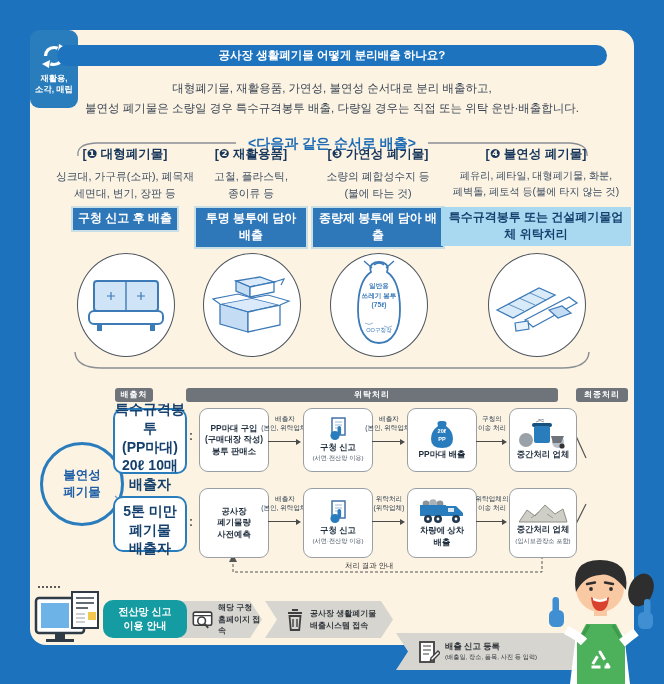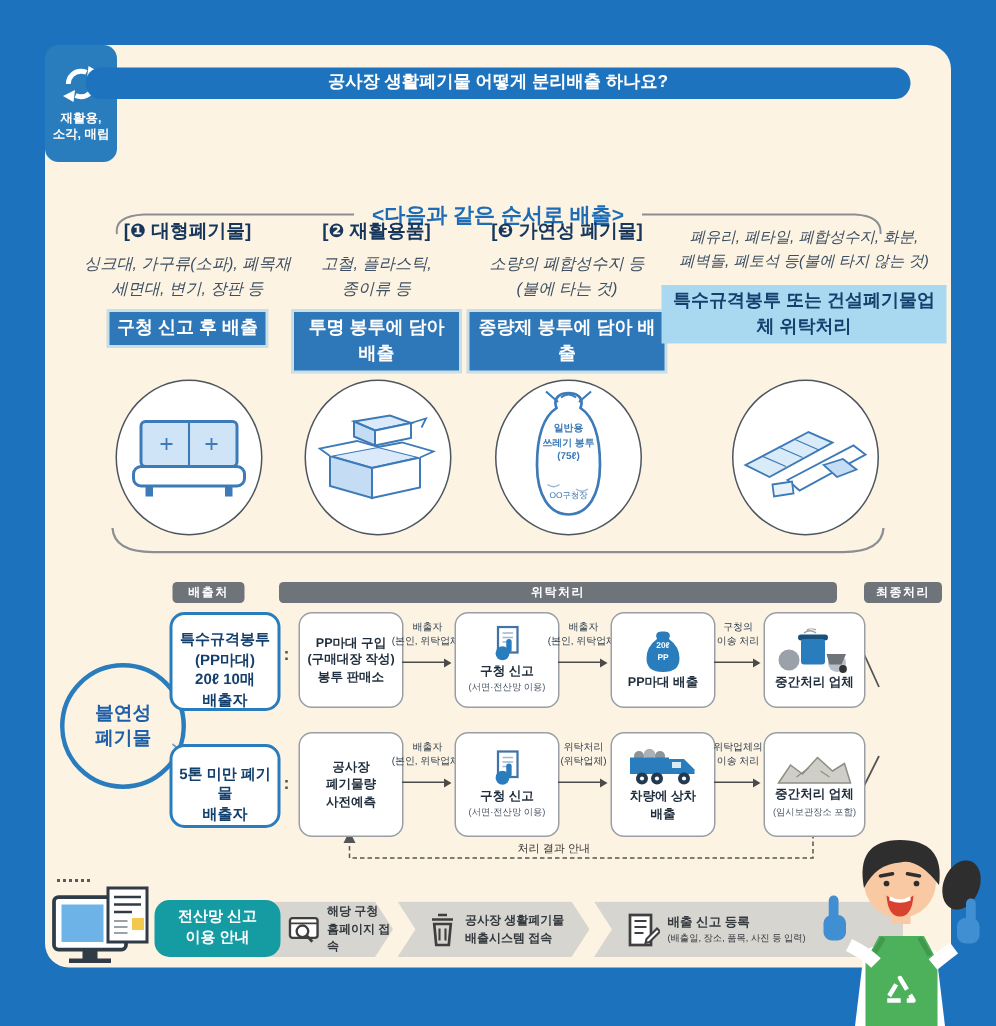--- a/index.html
+++ b/index.html
@@ -12,38 +12,38 @@
 
   
   .header-bar{left:27px;top:15px;width:550px;height:21px;background:#1e73be;border-radius:11px;
     color:#fff;font-size:11.5px;font-weight:bold;line-height:21px;text-align:center;}
   .intro{left:30px;top:48px;width:544px;text-align:center;font-size:11.5px;line-height:1.75;color:#3a4654;}
 
   
   .order-title{left:0;top:105px;width:604px;text-align:center;font-size:14px;font-weight:bold;color:#1e6cb5;}
   .cat{top:116px;text-align:center;}
   .cat .lbl{font-size:12.5px;font-weight:bold;color:#16365c;}
-  .cat .desc{margin-top:5px;font-size:10.8px;line-height:1.55;color:#3d4f63;font-style:italic;}
+  .cat .desc{margin-top:5px;font-size:10.8px;line-height:1.55;color:#3d4f63;}
   .cat .badge{display:inline-block;margin-top:7px;padding:2px 5px 3px;font-size:12px;font-weight:bold;
     background:#2e77b8;color:#fff;box-shadow:0 0 0 2px rgba(140,200,235,.45);}
   .cat .badge.light{background:#a9d9f1;color:#14406e;box-shadow:none;}
   .circle{top:223px;width:96px;height:102px;background:#fff;border:1.5px solid #4d555e;border-radius:50%;
     display:flex;align-items:center;justify-content:center;overflow:hidden;}
 
   
   .pill{top:358px;height:14px;background:#6e747a;border-radius:3px;color:#fff;font-size:8px;
     line-height:14px;text-align:center;font-weight:bold;letter-spacing:1px;}
   .cat-circle{left:10px;top:412px;width:78px;height:78px;border:3px solid #2a7dbd;border-radius:50%;
     display:flex;align-items:center;justify-content:center;font-size:12.5px;font-weight:bold;color:#1e5fa8;line-height:1.35;text-align:center;}
   .box{position:absolute;background:#fff;border:1.3px solid #999fa5;border-radius:9px;
     display:flex;flex-direction:column;align-items:center;justify-content:center;text-align:center;color:#1f2d3d;z-index:1;}
   .box .main{font-size:8.4px;font-weight:bold;line-height:1.35;}
   .box .sub{font-size:6.2px;color:#4a5664;margin-top:1px;}
   .box-blue{border:2.5px solid #2a7dbd;border-radius:10px;}
-  .box-blue .main{font-size:10px;color:#14406e;margin-top:12px;}
+  .box-blue .main{font-size:14px;color:#14406e;margin-top:12px;}
   .colon{font-size:12px;font-weight:bold;color:#555;z-index:1;}
   .flow-arrow{position:absolute;z-index:1;}
   .flow-arrow .albl{position:absolute;left:-6px;right:-6px;top:7px;text-align:center;font-size:6.6px;line-height:1.3;color:#2b3a4a;}
   .flow-arrow .aline{position:absolute;left:1px;right:7px;top:33px;height:1px;background:#4a4a4a;}
   .flow-arrow .aline:after{content:'';position:absolute;right:-5px;top:-2.5px;
     border-left:5px solid #4a4a4a;border-top:3px solid transparent;border-bottom:3px solid transparent;}
   .note{left:85px;top:444px;width:470px;font-size:7.4px;color:#1c4f8a;z-index:1;}
   .final-box{left:552px;top:416px;width:48px;height:78px;background:#2a7dbd;border-radius:9px;
     display:flex;flex-direction:column;align-items:center;justify-content:center;gap:4px;z-index:1;}
   .final-box .ftxt{color:#fff;font-size:8.3px;font-weight:bold;line-height:1.35;text-align:center;}
@@ -51,41 +51,43 @@
 
   
   .teal-badge{left:73px;top:570px;width:84px;height:38px;background:#159ca3;border-radius:10px;z-index:3;
     display:flex;align-items:center;justify-content:center;color:#fff;font-size:10px;font-weight:bold;line-height:1.4;text-align:center;}
   .chev{top:571px;height:37px;background:#d7d5cf;z-index:1;display:flex;align-items:center;gap:5px;color:#33393f;}
   .chev .t1{font-size:8px;font-weight:bold;line-height:1.45;}
   .chev .t2{font-size:8.4px;font-weight:bold;line-height:1.3;}
   .chev .t2s{font-size:6.2px;font-weight:normal;margin-top:1px;}
   .seg-mid{clip-path:polygon(0 0,calc(100% - 12px) 0,100% 50%,calc(100% - 12px) 100%,0 100%,12px 50%);}
   .seg-first{clip-path:polygon(0 0,calc(100% - 12px) 0,100% 50%,calc(100% - 12px) 100%,0 100%);}
-  .seg-last{clip-path:polygon(0 0,100% 0,100% 100%,0 100%,12px 50%);}
+  .seg-last{clip-path:polygon(0 0,100% 0,100% 100%,0 100%,12px 50%);margin-top:32px;}
   .dotted-deco{left:8px;top:556px;width:22px;border-top:2px dotted #5a5a5a;}
   svg{display:block;}
 </style>
 </head>
 <body>
 
 <div class="canvas">
   <div class="panel">
 
     <svg class="abs" style="left:0;top:0;z-index:0;pointer-events:none;" width="604" height="615" viewBox="0 0 604 615">
       <path d="M48 126 Q46 114 66 113 L206 113" fill="none" stroke="#8a8f96" stroke-width="1.3"></path>
       <path d="M398 113 L540 113 Q558 114 557 126" fill="none" stroke="#8a8f96" stroke-width="1.3"></path>
       <path d="M45 322 Q46 338 72 338 L532 338 Q558 338 559 322" fill="none" stroke="#8a8f96" stroke-width="1.5"></path>
       <path d="M85 438 L116 411 M85 466 L116 493" fill="none" stroke="#7f9fc9" stroke-width="1.3"></path>
       <path d="M546 406 L556 428 M546 494 L556 474" fill="none" stroke="#555" stroke-width="1.2"></path>
       <path d="M512 526 L512 542 L203 542 L203 531" fill="none" stroke="#555" stroke-width="1" stroke-dasharray="3 2"></path>
       <path d="M199 532 L203 524 L207 532 Z" fill="#555"></path>
     </svg>
 
     <div class="abs header-bar">공사장 생활폐기물 어떻게 분리배출 하나요?</div>
+    <div class="abs intro pre">대형폐기물, 재활용품, 가연성, 불연성 순서대로 분리 배출하고,
+불연성 폐기물은 소량일 경우 특수규격봉투 배출, 다량일 경우는 직접 또는 위탁 운반·배출합니다.</div>
     <div class="abs order-title">&lt;다음과 같은 순서로 배출&gt;</div>
 
     <div class="abs cat" style="left:15px;width:160px;">
       <div class="lbl">[❶ 대형폐기물]</div>
       <div class="desc pre">싱크대, 가구류(소파), 폐목재
 세면대, 변기, 장판 등</div>
       <div class="badge">구청 신고 후 배출</div>
     </div>
     <div class="abs cat" style="left:283px;width:130px;">
       <div class="lbl">[❸ 가연성 폐기물]</div>
@@ -93,21 +95,22 @@
 (불에 타는 것)</div>
       <div class="badge">종량제 봉투에 담아 배출</div>
     </div>
     <div class="abs cat" style="left:166px;width:110px;">
       <div class="lbl">[❷ 재활용품]</div>
       <div class="desc pre">고철, 플라스틱,
 종이류 등</div>
       <div class="badge">투명 봉투에 담아 배출</div>
     </div>
     <div class="abs cat" style="left:411px;width:190px;">
-      <div class="desc pre" style="font-size:10.2px;">폐유리, 폐타일, 폐합성수지, 화분,
+      <div class="lbl">[❹ 불연성 폐기물]</div>
+      <div class="desc pre" style="font-size:10.2px;">폐유리, 폐타일, 대형폐기물, 화분,
 폐벽돌, 폐토석 등(불에 타지 않는 것)</div>
       <div class="badge light">특수규격봉투 또는 건설폐기물업체 위탁처리</div>
     </div>
 
     <div class="abs circle" style="left:47px;">
       <svg width="80" height="58" viewBox="0 0 80 58">
         <rect x="8" y="5" width="64" height="30" rx="3" fill="#cfe4f6" stroke="#3c7ab8" stroke-width="2"></rect>
         <line x1="40" y1="5" x2="40" y2="35" stroke="#3c7ab8" stroke-width="1.4"></line>
         <path d="M21 20 h8 M25 16 v8 M51 20 h8 M55 16 v8" stroke="#3c7ab8" stroke-width="1.2"></path>
         <rect x="3" y="35" width="74" height="13" rx="5" fill="#fff" stroke="#3c7ab8" stroke-width="2"></rect>
@@ -144,21 +147,21 @@
     <div class="abs circle" style="left:458px;">
       <svg width="84" height="58" viewBox="0 0 84 58">
         <path d="M2 34 L44 12 L60 19 L18 42 Z" fill="#d9eaf8" stroke="#3c7ab8" stroke-width="1.3"></path>
         <path d="M13 28 l16 7 M24 22 l16 7 M35 17 l16 7" stroke="#3c7ab8" stroke-width="0.8"></path>
         <path d="M30 44 L74 21 L82 27 L38 51 Z" fill="#fff" stroke="#3c7ab8" stroke-width="1.3"></path>
         <path d="M54 34 l13 -4 9 7 -13 5 Z" fill="#c4ddf4" stroke="#3c7ab8" stroke-width="1.2"></path>
         <path d="M20 47 l13 -2 1 8 -13 2 Z" fill="#e8f2fb" stroke="#3c7ab8" stroke-width="1.2"></path>
       </svg>
     </div>
 
-    <div class="abs pill" style="left:85px;width:48px;">배출처</div>
+    <div class="abs pill" style="left:85px;width:38px;">배출처</div>
     <div class="abs pill" style="left:156px;width:372px;">위탁처리</div>
     <div class="abs pill" style="left:546px;width:52px;">최종처리</div>
 
     <div class="cat-circle pre abs" style="left:10px;top:412px;">불연성
 폐기물</div>
 
     <div class="box box-blue" style="left:83px;top:378px;width:70px;height:62px;">
       <div class="main pre">특수규격봉투
 (PP마대)
 20ℓ 10매

